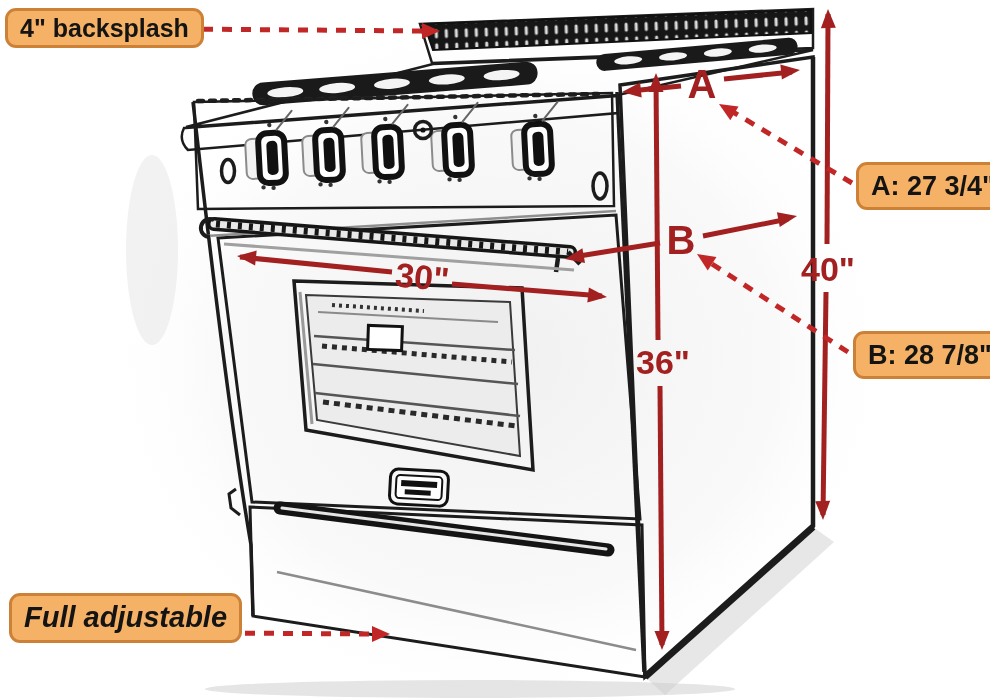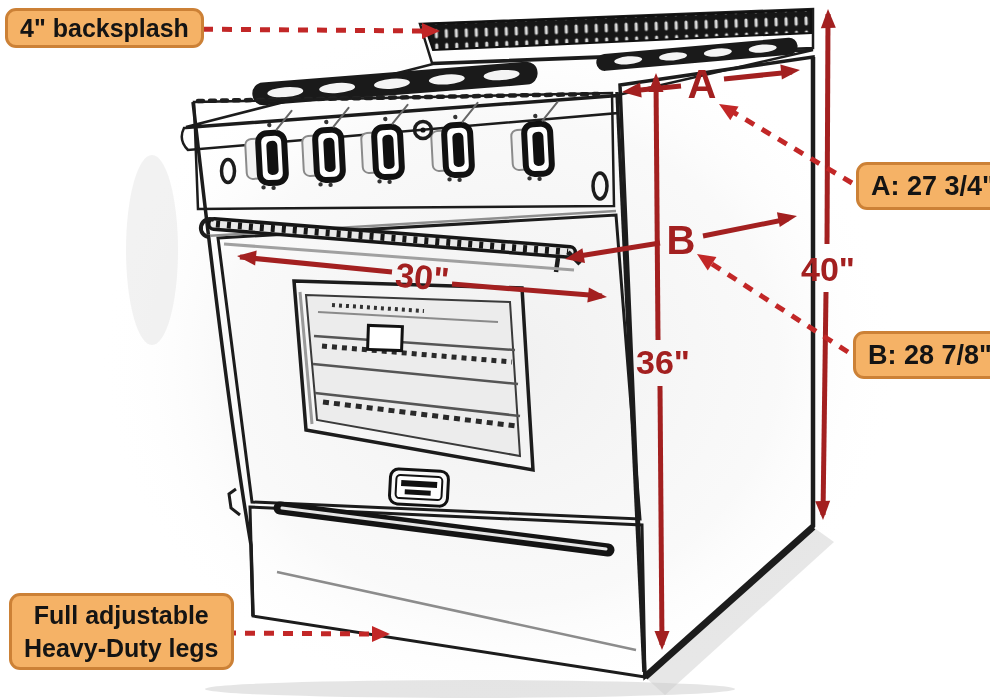--- a/index.html
+++ b/index.html
@@ -20,21 +20,21 @@
     background:var(--callout-fill);
     border:3px solid var(--callout-border);
     border-radius:11px;
     color:#141414;
     font-weight:600;
     white-space:nowrap;
     box-sizing:border-box;
   }
   .callout.single{font-size:25px;line-height:1.2;padding:2px 12px;}
   .callout.ab{font-size:27px;line-height:1.2;padding:5px 12px;}
-  .callout.double{font-size:25px;line-height:1.3;padding:3px 12px;text-align:center;}
+  .callout.double{font-size:29px;line-height:1.3;padding:3px 12px;text-align:center;font-style:italic;}
   
   .dim-line{stroke:var(--dimension-red);stroke-width:5;fill:none;}
   .dim-head{fill:var(--dimension-red);}
   .dash-line{stroke:var(--dashed-red);stroke-width:5;fill:none;stroke-dasharray:10 9;stroke-linecap:butt;}
   .dash-head{fill:var(--dashed-red);}
   .dim-text{fill:var(--dimension-red);font-family:"Liberation Sans",sans-serif;font-weight:bold;font-size:34px;}
   .dim-letter{fill:var(--dimension-red);font-family:"Liberation Sans",sans-serif;font-weight:bold;font-size:40px;}
   
   .ink{stroke:var(--sketch-ink);fill:none;}
 </style>
@@ -268,16 +268,15 @@
   </svg>
 
   <div class="callout single" style="left:5px;top:8px;">4" backsplash</div>
 
   <div class="callout ab" style="left:856px;top:162px;">A: 27 3/4"</div>
 
   <div class="callout ab" style="left:853px;top:331px;">B: 28 7/8"</div>
 
   <div class="callout double" style="left:9px;top:593px;">
     <div>Full adjustable</div>
-    <div>Heavy-Duty legs</div>
   </div>
 
 </div>
 
 </body></html>

